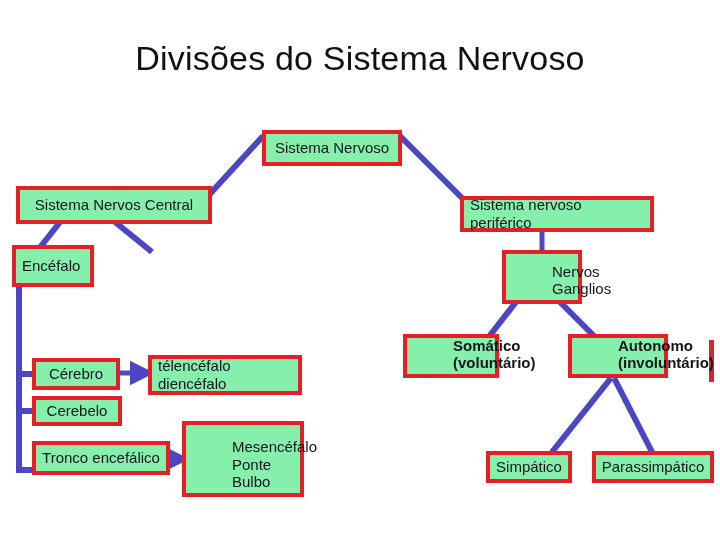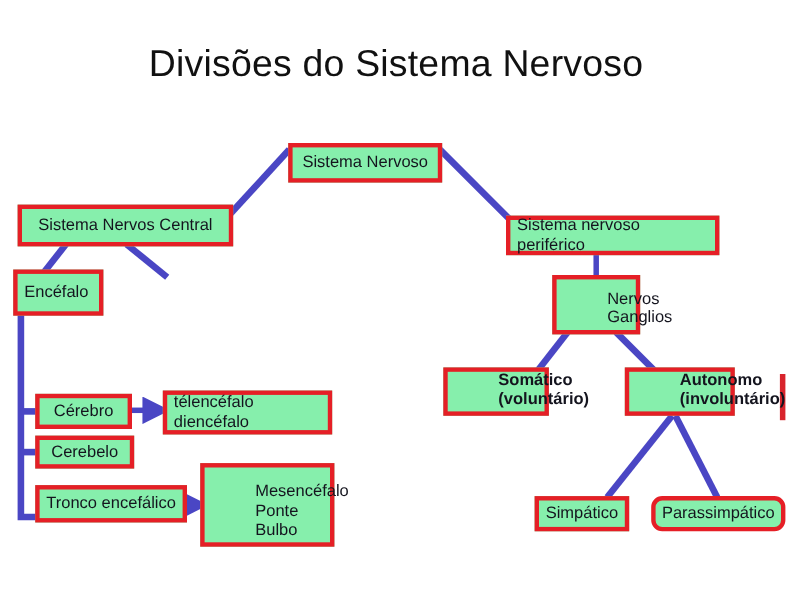--- a/index.html
+++ b/index.html
@@ -164,19 +164,19 @@
 
   <div class="node bold multiline" style="left:568px; top:334px; width:100px; height:44px;">
     <span>Autonomo
 (involuntário)</span>
   </div>
 
   <div class="node" style="left:486px; top:451px; width:86px; height:32px; justify-content:center;">
     <span>Simpático</span>
   </div>
 
-  <div class="node" style="left:592px; top:451px; width:122px; height:32px; justify-content:center;border-radius:10px;">
+  <div class="node" style="left:592px; top:451px; width:122px; height:32px; justify-content:center;">
     <span>Parassimpático</span>
   </div>
 
   <div class="edge-artifact" style="left:709px; top:340px; width:5px; height:42px;"></div>
 
 </div>
 
 </body></html>

